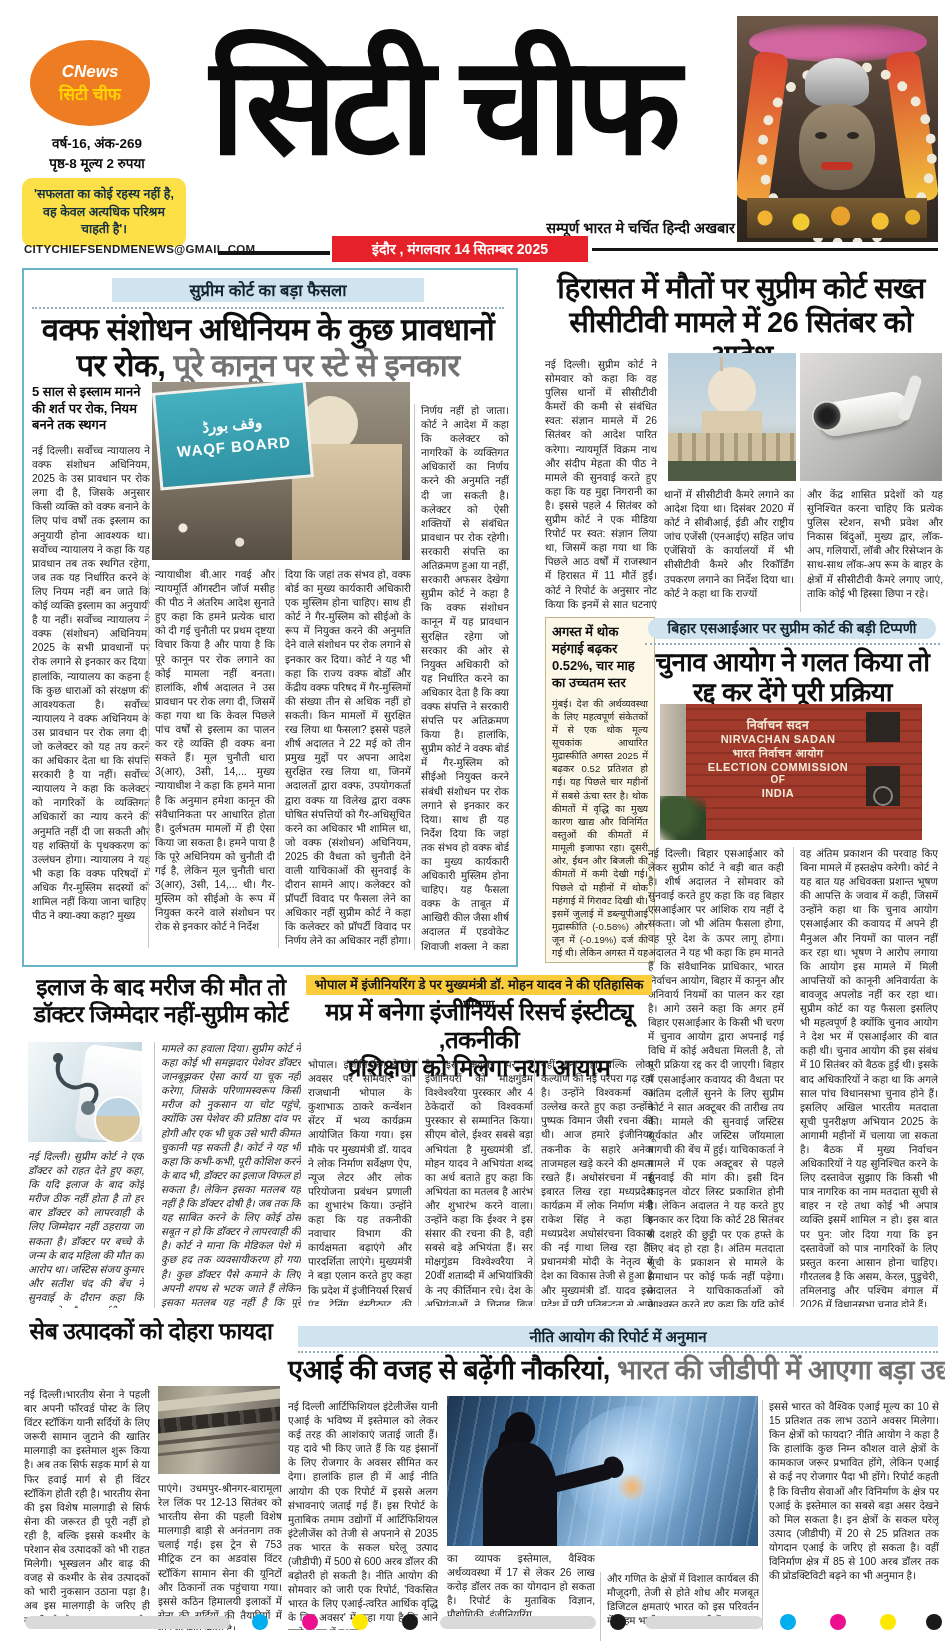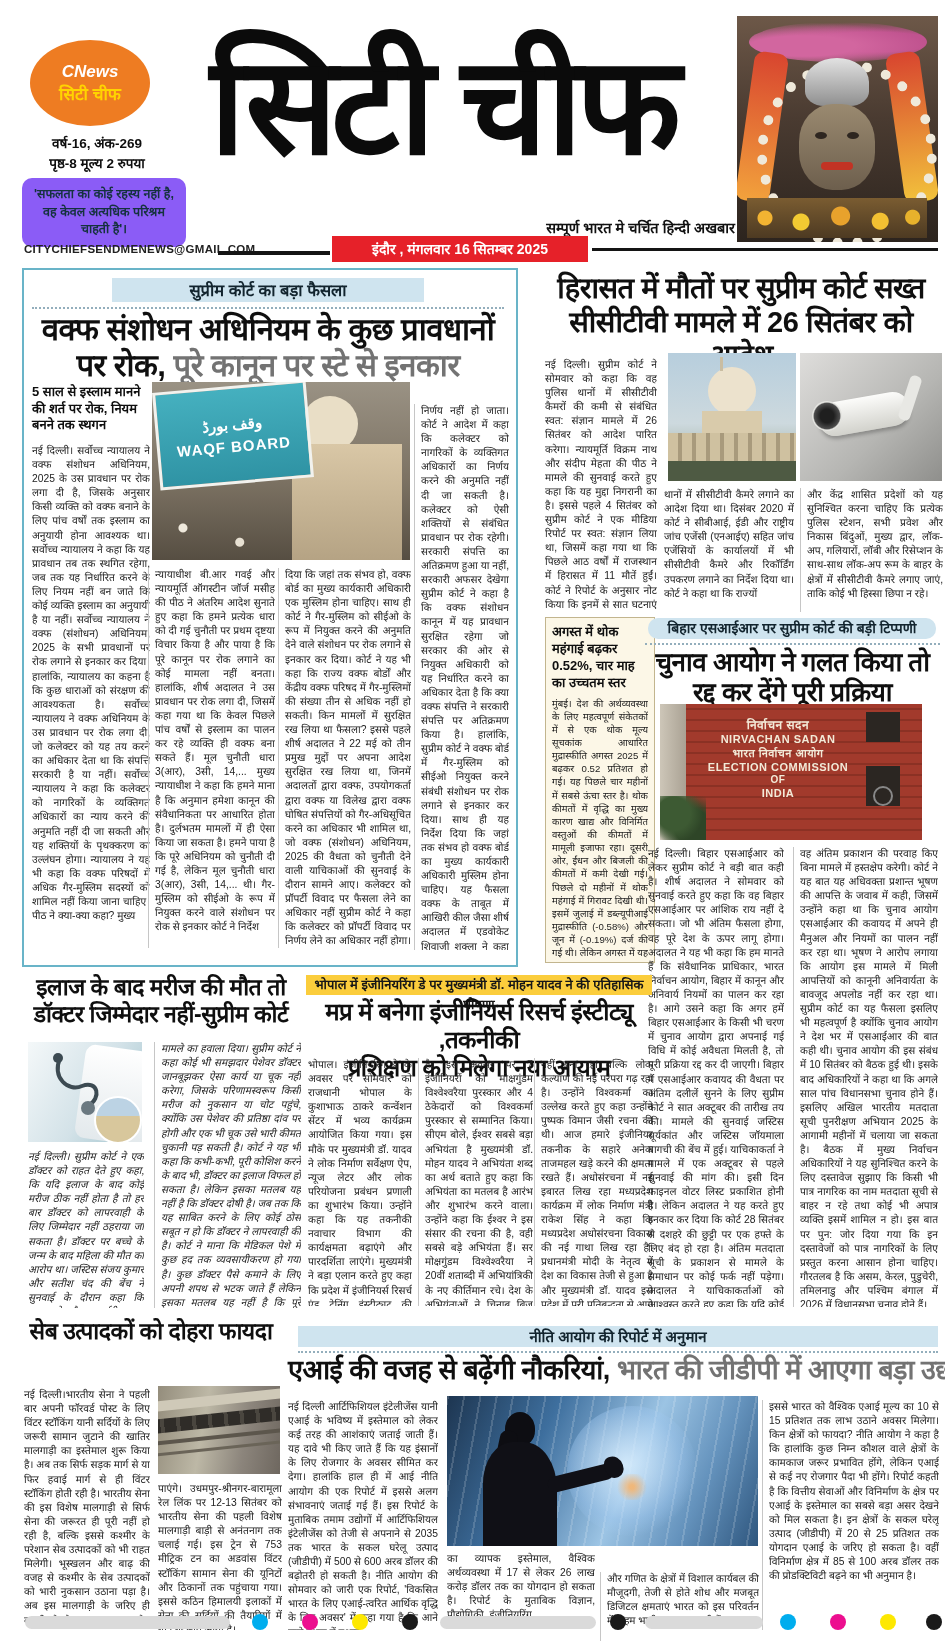--- a/index.html
+++ b/index.html
@@ -28,41 +28,41 @@
   <div class="abs" style="left:30px;top:40px;width:120px;height:86px;background:#ee7c22;border-radius:50%;display:flex;flex-direction:column;align-items:center;justify-content:center;">
     <span style="color:#fff;font-weight:800;font-style:italic;font-size:17px;">CNews</span>
     <span style="color:#ffd400;font-weight:800;font-size:17px;white-space:nowrap;">सिटी चीफ</span>
   </div>
 
   <div class="abs" style="left:22px;top:134px;width:150px;text-align:center;font-weight:800;font-size:13.5px;line-height:1.45;color:#0e0e0e;">
     <div>वर्ष-16, अंक-269</div>
     <div>पृष्ठ-8 मूल्य 2 रुपया</div>
   </div>
 
-  <div class="abs" style="left:22px;top:178px;width:152px;background:#8b5cf6;border-radius:10px;padding:8px 6px;font-weight:800;font-size:12.5px;line-height:1.4;text-align:center;color:#15323e;">'सफलता का कोई रहस्य नहीं है, वह केवल अत्यधिक परिश्रम चाहती है'।</div>
+  <div class="abs" style="left:22px;top:178px;width:152px;background:#fde047;border-radius:10px;padding:8px 6px;font-weight:800;font-size:12.5px;line-height:1.4;text-align:center;color:#15323e;">'सफलता का कोई रहस्य नहीं है, वह केवल अत्यधिक परिश्रम चाहती है'।</div>
 
   <div class="abs" style="left:150px;top:4px;width:585px;height:212px;font-size:136px;font-weight:900;letter-spacing:-6px;line-height:205px;text-align:center;color:#0b0b0b;white-space:nowrap;">सिटी चीफ</div>
 
   <div class="abs" style="left:330px;top:217px;width:405px;text-align:right;font-weight:800;font-size:14.5px;color:#111;">सम्पूर्ण भारत मे चर्चित हिन्दी अखबार</div>
 
   <div class="photo" style="left:737px;top:16px;width:201px;height:226px;background:linear-gradient(180deg,#6d5848 0%,#4a3b31 45%,#2c241e 100%);">
     <div class="abs" style="left:12px;top:6px;width:178px;height:40px;background:radial-gradient(ellipse at 30% 60%,#d2669f 30%,transparent 70%),radial-gradient(ellipse at 70% 50%,#c0538f 35%,transparent 72%);border-radius:50%;"></div>
     <div class="abs" style="left:8px;top:36px;width:34px;height:150px;background:linear-gradient(180deg,#d8452f,#f2a23c);border-radius:10px;transform:rotate(8deg);"></div>
     <div class="abs" style="left:158px;top:36px;width:34px;height:150px;background:linear-gradient(180deg,#d8452f,#f2c23c);border-radius:10px;transform:rotate(-8deg);"></div>
     <div class="abs" style="left:20px;top:44px;width:160px;height:168px;border:10px dotted #efe9da;border-radius:50%;"></div>
     <div class="abs" style="left:68px;top:42px;width:64px;height:48px;background:linear-gradient(180deg,#e2e2e2,#8f8f8f);border-radius:50% 50% 30% 30%;"></div>
     <div class="abs" style="left:62px;top:88px;width:76px;height:86px;background:linear-gradient(180deg,#9a8a70,#6d5f4d);border-radius:44%;"></div>
     <div class="abs" style="left:78px;top:116px;width:12px;height:7px;background:#2e2620;border-radius:50%;box-shadow:32px 0 0 #2e2620;"></div>
     <div class="abs" style="left:84px;top:146px;width:32px;height:8px;background:#c23324;border-radius:4px;"></div>
     <div class="abs" style="left:10px;top:182px;width:180px;height:40px;background:radial-gradient(circle at 10% 50%,#f2b332 7px,transparent 8px),radial-gradient(circle at 30% 60%,#f2ca32 8px,transparent 9px),radial-gradient(circle at 52% 45%,#e8a22c 9px,transparent 10px),radial-gradient(circle at 74% 58%,#f2c032 8px,transparent 9px),radial-gradient(circle at 92% 48%,#e8b22c 7px,transparent 8px),linear-gradient(180deg,#7a5c31,#4d3a22);"></div>
   </div>
 
   <div class="abs" style="left:24px;top:243px;font-weight:800;font-size:11.5px;letter-spacing:.3px;color:#222;">CITYCHIEFSENDMENEWS@GMAIL.COM</div>
   <div class="abs" style="left:218px;top:251px;width:112px;height:4px;background:#141414;"></div>
-  <div class="abs" style="left:332px;top:236px;width:256px;height:26px;background:#e62129;color:#fff;font-weight:800;font-size:14px;line-height:26px;text-align:center;">इंदौर , मंगलवार 16  सितम्बर 2025</div>
+  <div class="abs" style="left:332px;top:236px;width:256px;height:26px;background:#e62129;color:#fff;font-weight:800;font-size:14px;line-height:26px;text-align:center;">इंदौर , मंगलवार 14  सितम्बर 2025</div>
   <div class="abs" style="left:592px;top:248px;width:346px;height:3px;background:#141414;"></div>
 
   <div class="abs" style="left:22px;top:268px;width:492px;height:695px;border:2px solid #69b4c8;">
     <div class="abs kicker" style="left:88px;top:8px;width:312px;height:24px;font-size:16.5px;line-height:24px;">सुप्रीम कोर्ट का बड़ा फैसला</div>
     <div class="abs dotrule" style="left:8px;top:37px;width:472px;"></div>
     <div class="abs hl" style="left:4px;top:42px;width:480px;font-size:31px;">
       <div>वक्फ संशोधन अधिनियम के कुछ प्रावधानों</div>
       <div><span>पर रोक, </span><span class="red">पूरे कानून पर स्टे से इनकार</span></div>
     </div>
     <div class="abs subhead" style="left:8px;top:114px;width:118px;">5 साल से इस्लाम मानने की शर्त पर रोक, नियम बनने तक स्थगन</div>

